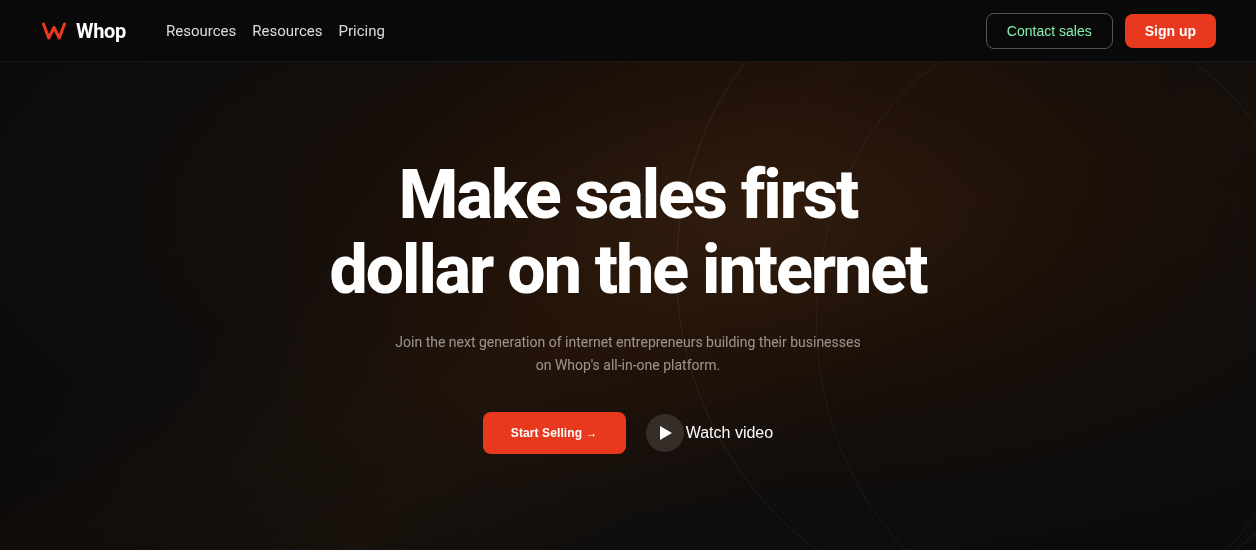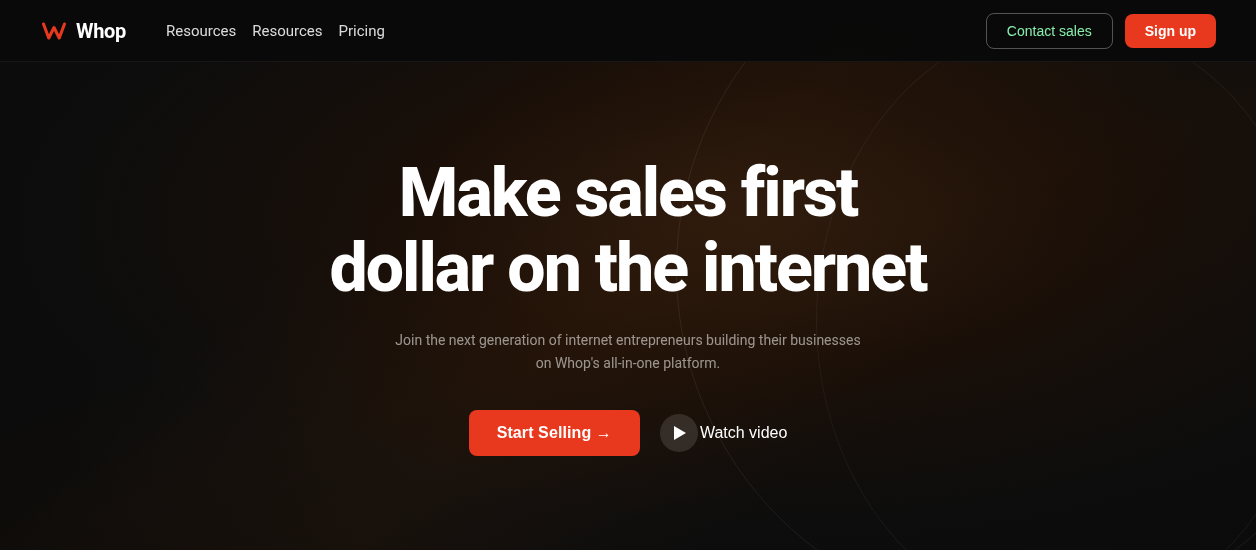--- a/index.html
+++ b/index.html
@@ -180,21 +180,21 @@
     .hero-actions {
       display: flex;
       align-items: center;
       gap: 20px;
     }
 
     .btn-start-selling {
       padding: 14px 28px;
       background: #e8391e;
       color: #ffffff;
-      font-size: 16px;
+      font-size: 12px;
       font-weight: 600;
       border: none;
       border-radius: 8px;
       cursor: pointer;
       letter-spacing: 0.1px;
     }
 
     .btn-watch-video {
       display: flex;
       align-items: center;

